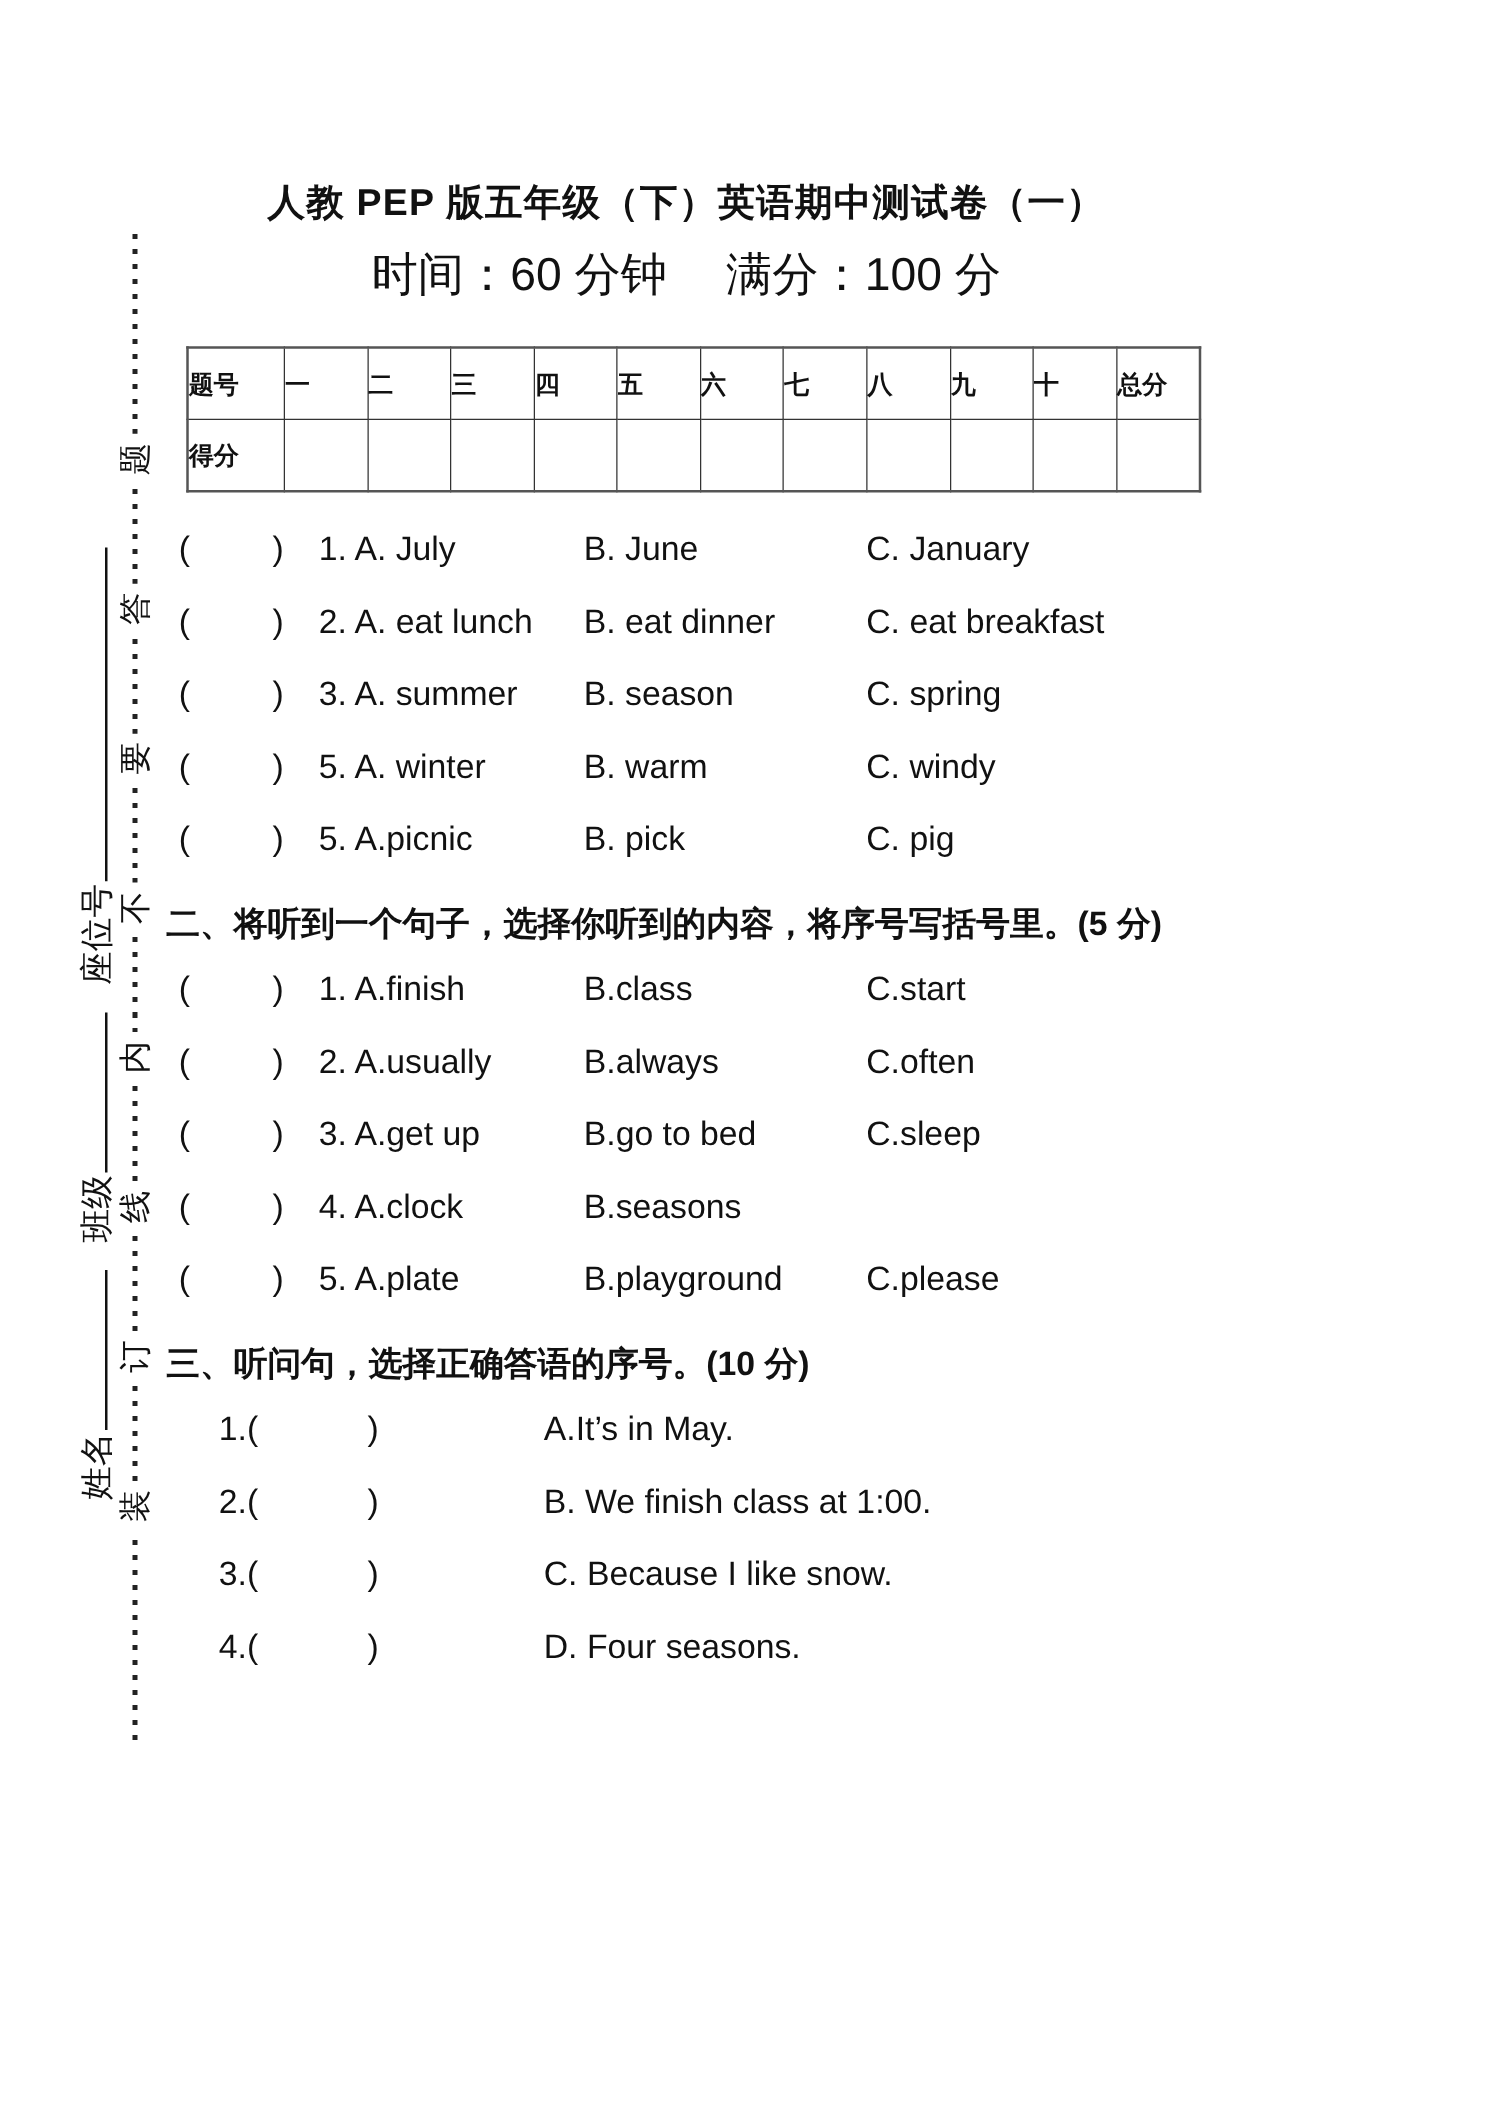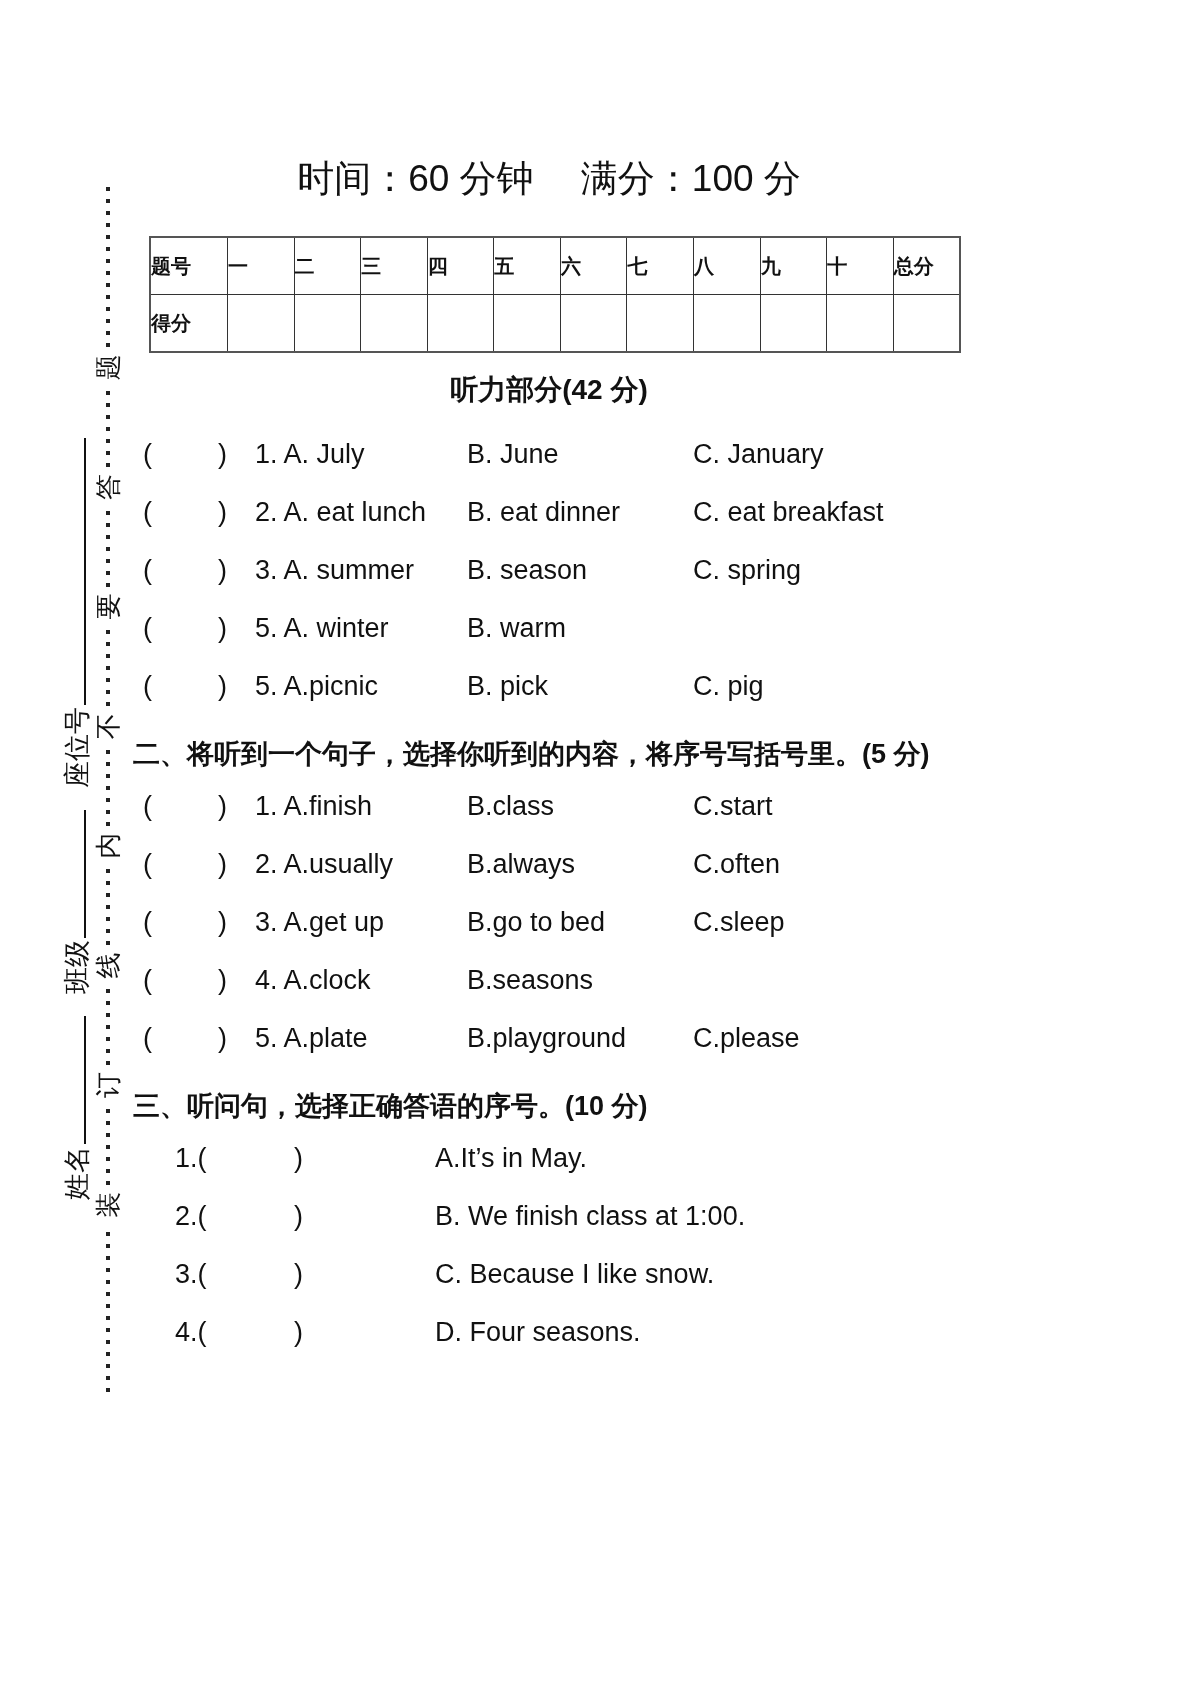--- a/index.html
+++ b/index.html
@@ -70,20 +70,21 @@
   <div class="info-line" id="info-line">
       <span class="ilabel">姓名</span>
       <span class="blank"></span>
       <span class="ilabel">班级</span>
       <span class="blank"></span>
       <span class="ilabel">座位号</span>
       <span class="blank last"></span>
     </div>
 
   <div class="content">
+    <h1 class="title">人教 PEP 版五年级（下）英语期中测试卷（一）</h1>
     <div class="meta">时间：60 分钟　 满分：100 分</div>
 
     <table class="score">
       <tbody id="score-body">
           <tr>
             <td class="first">题号</td>
             <td>一</td>
             <td>二</td>
             <td>三</td>
             <td>四</td>
@@ -105,21 +106,20 @@
             <td></td>
             <td></td>
             <td></td>
             <td></td>
             <td></td>
             <td></td>
           </tr>
         </tbody>
     </table>
 
-    <div class="part-heading">听力部分(42 分)</div>
 
     <div id="sections">
         <div class="sec">
           <div class="row">
             <span class="bracket">
               <span>(</span>
               <span>)</span>
             </span>
             <span class="colA">1. A. July</span>
             <span class="colB">B. June</span>
@@ -143,20 +143,21 @@
             <span class="colB">B. season</span>
             <span class="colC">C. spring</span>
           </div>
           <div class="row">
             <span class="bracket">
               <span>(</span>
               <span>)</span>
             </span>
             <span class="colA">5. A. winter</span>
             <span class="colB">B. warm</span>
+            <span class="colC">C. windy</span>
           </div>
           <div class="row">
             <span class="bracket">
               <span>(</span>
               <span>)</span>
             </span>
             <span class="colA">5. A.picnic</span>
             <span class="colB">B. pick</span>
             <span class="colC">C. pig</span>
           </div>

